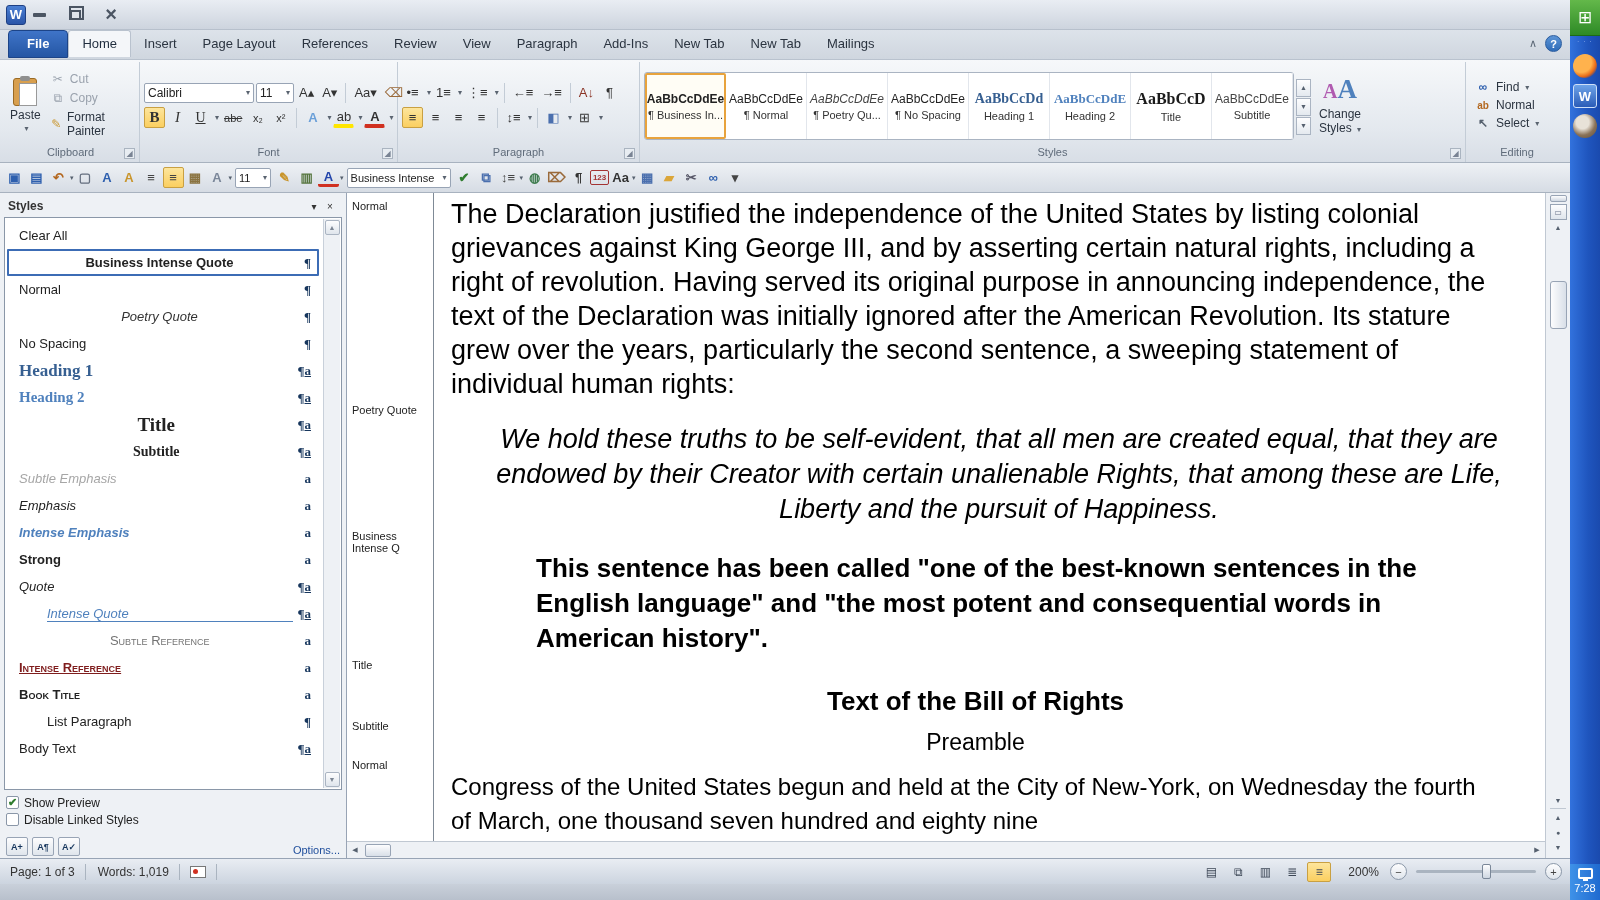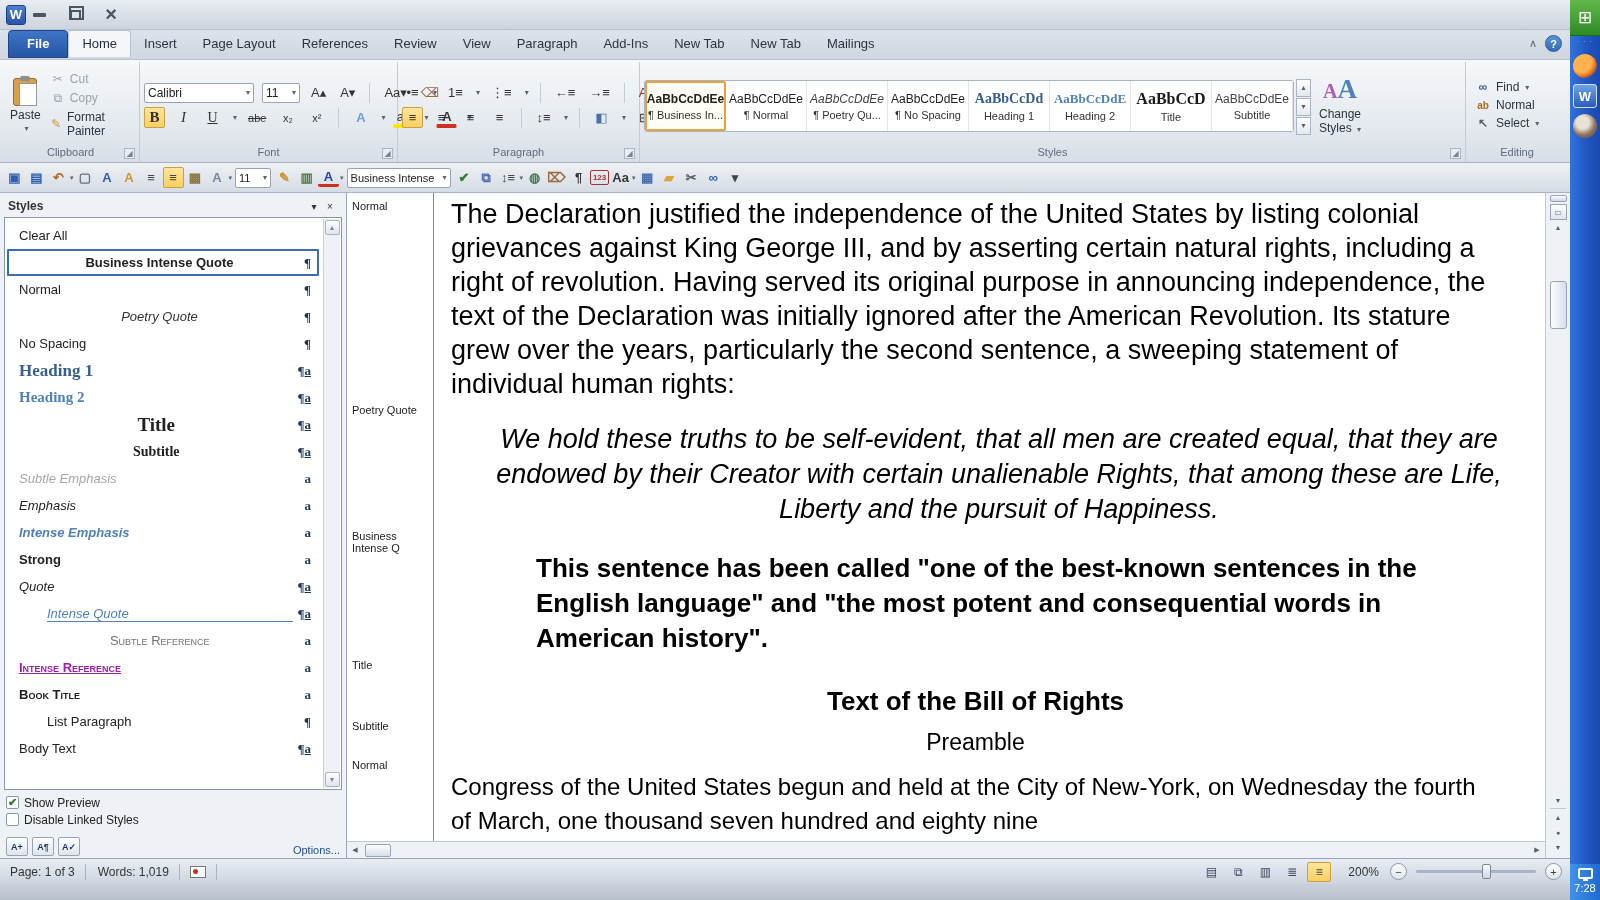--- a/index.html
+++ b/index.html
@@ -45,40 +45,40 @@
   .paste-btn { width:46px; display:flex; flex-direction:column; align-items:center; justify-content:center; gap:2px;
     border:1px solid transparent; border-radius:3px; font-size:12px; color:#2b3440; }
   .clipboard-icon { width:24px; height:28px; background:#d89f4e; border:1px solid #9a6a24; border-radius:3px; position:relative; }
   .clipboard-icon::before { content:""; position:absolute; left:6px; top:-3px; width:10px; height:5px; background:#8f8f8f; border-radius:2px; }
   .clipboard-icon::after { content:""; position:absolute; left:5px; top:4px; width:16px; height:21px; background:#fff; border:1px solid #999; }
   .clip-col { display:flex; flex-direction:column; justify-content:center; gap:3px; padding-left:2px; }
   .small-btn { display:flex; align-items:center; gap:4px; font-size:12px; color:#2b3440; padding:1px 3px; border-radius:2px; }
   .small-btn.disabled { color:#9aa2ad; }
   .si { width:16px; text-align:center; font-size:12px; }
   .font-rows, .para-rows { display:flex; flex-direction:column; justify-content:center; gap:4px; }
-  .frow { display:flex; align-items:center; gap:8px; }
+  .frow { display:flex; align-items:center; gap:2px; }
   .combo { background:#fff; border:1px solid #98a4b5; height:20px; display:flex; align-items:center;
     padding:0 3px; font-size:12px; color:#222; border-radius:2px; }
   .combo .dd { margin-left:auto; }
   .w113 { width:110px; } .w38 { width:38px; }
   .dd { font-size:8px; color:#5a6470; padding-left:2px; }
   .rb { min-width:21px; height:21px; display:inline-flex; align-items:center; justify-content:center;
     font-size:13px; color:#333; border:1px solid transparent; border-radius:2px; padding:0 2px; }
   .rb.active { background:linear-gradient(#fde59c,#fbcf60); border-color:#c9a042; }
   .rb.b { font-weight:bold; font-family:"Liberation Serif",serif; font-size:15px; }
   .rb.i { font-style:italic; font-family:"Liberation Serif",serif; font-size:15px; }
   .rb.u { text-decoration:underline; font-family:"Liberation Serif",serif; font-size:14px; }
   .rb.strike { text-decoration:line-through; font-size:11px; }
   .bar-y { border-bottom:4px solid #ffe600 !important; line-height:13px; }
   .bar-r { border-bottom:4px solid #d03020 !important; line-height:13px; font-weight:bold; }
   .fx { color:#6a9fd8; font-weight:bold; }
   .vsep { width:1px; height:20px; background:#c3ccd6; margin:0 3px; }
 
   .styles-box { display:flex; align-items:center; }
-  .gallery { display:flex; background:#fff; border:1px solid #aab4c2; border-radius:3px; height:52px; margin-top:2px; }
+  .gallery { display:flex; background:#fff; border:1px solid #aab4c2; border-radius:3px; height:68px; margin-top:2px; }
   .g-item { width:81px; border-right:1px solid #e2e6ec; display:flex; flex-direction:column;
     align-items:center; justify-content:center; gap:3px; padding:2px; }
   .g-item.selected { border:2px solid #e8a33d; border-radius:2px; background:#fffdf5; }
   .g-prev { font-size:12px; white-space:nowrap; }
   .g-label { font-size:11px; color:#333; white-space:nowrap; }
   .g-biq { font-weight:bold; }
   .g-poetry { font-style:italic; color:#444; }
   .g-h1 { font-family:"Liberation Serif",serif; font-weight:bold; color:#365f91; font-size:14px; }
   .g-h2 { font-family:"Liberation Serif",serif; font-weight:bold; color:#4f81bd; font-size:13px; }
   .g-title { font-family:"Liberation Serif",serif; font-weight:bold; color:#1a1a1a; font-size:16px; }
@@ -128,21 +128,21 @@
   .sp-h2 { font-family:"Liberation Serif",serif; font-weight:bold; color:#4f81bd; font-size:15px; }
   .sp-title-style { font-family:"Liberation Serif",serif; font-weight:bold; font-size:19px; text-align:center; }
   .sp-subtitle { font-family:"Liberation Serif",serif; font-weight:600; font-size:14px; text-align:center; }
   .sp-subtle-emph { font-style:italic; color:#a6a6a6; }
   .sp-emph { font-style:italic; }
   .sp-intense-emph { font-style:italic; font-weight:600; color:#4f81bd; }
   .sp-strong { font-weight:bold; }
   .sp-quote { font-style:italic; }
   .sp-intense-quote { font-style:italic; color:#4f81bd; margin-left:28px; border-bottom:1px solid #4f81bd; }
   .sp-subtle-ref { font-variant:small-caps; color:#737373;text-align:center; }
-  .sp-intense-ref { font-variant:small-caps; font-weight:600; text-decoration:underline; color:#a21caf; }
+  .sp-intense-ref { font-variant:small-caps; font-weight:600; text-decoration:underline; color:#7f1d1d; }
   .sp-book-title { font-variant:small-caps; font-weight:bold; }
   .sp-list-para { margin-left:28px; }
   .sp-footer { padding:4px 2px 0; }
   .chk-row { display:flex; align-items:center; gap:5px; height:17px; font-size:12px; color:#222; }
   .chk { width:13px; height:13px; background:#fff; border:1px solid #8a97a8; border-radius:2px; font-size:11px; line-height:11px; text-align:center; color:#2f7d2f; font-weight:bold; }
   .sp-bottom { display:flex; align-items:flex-end; margin-top:6px; height:22px; }
   .sp-tool { width:22px; height:19px; border:1px solid #98a4b5; background:linear-gradient(#fdfdfe,#dfe5ec); border-radius:2px; margin-right:4px; font-size:9px; display:flex; align-items:center; justify-content:center; color:#17365d; font-weight:bold; }
   .sp-options { margin-left:auto; color:#1f4e9c; font-size:11px; }
 
   

